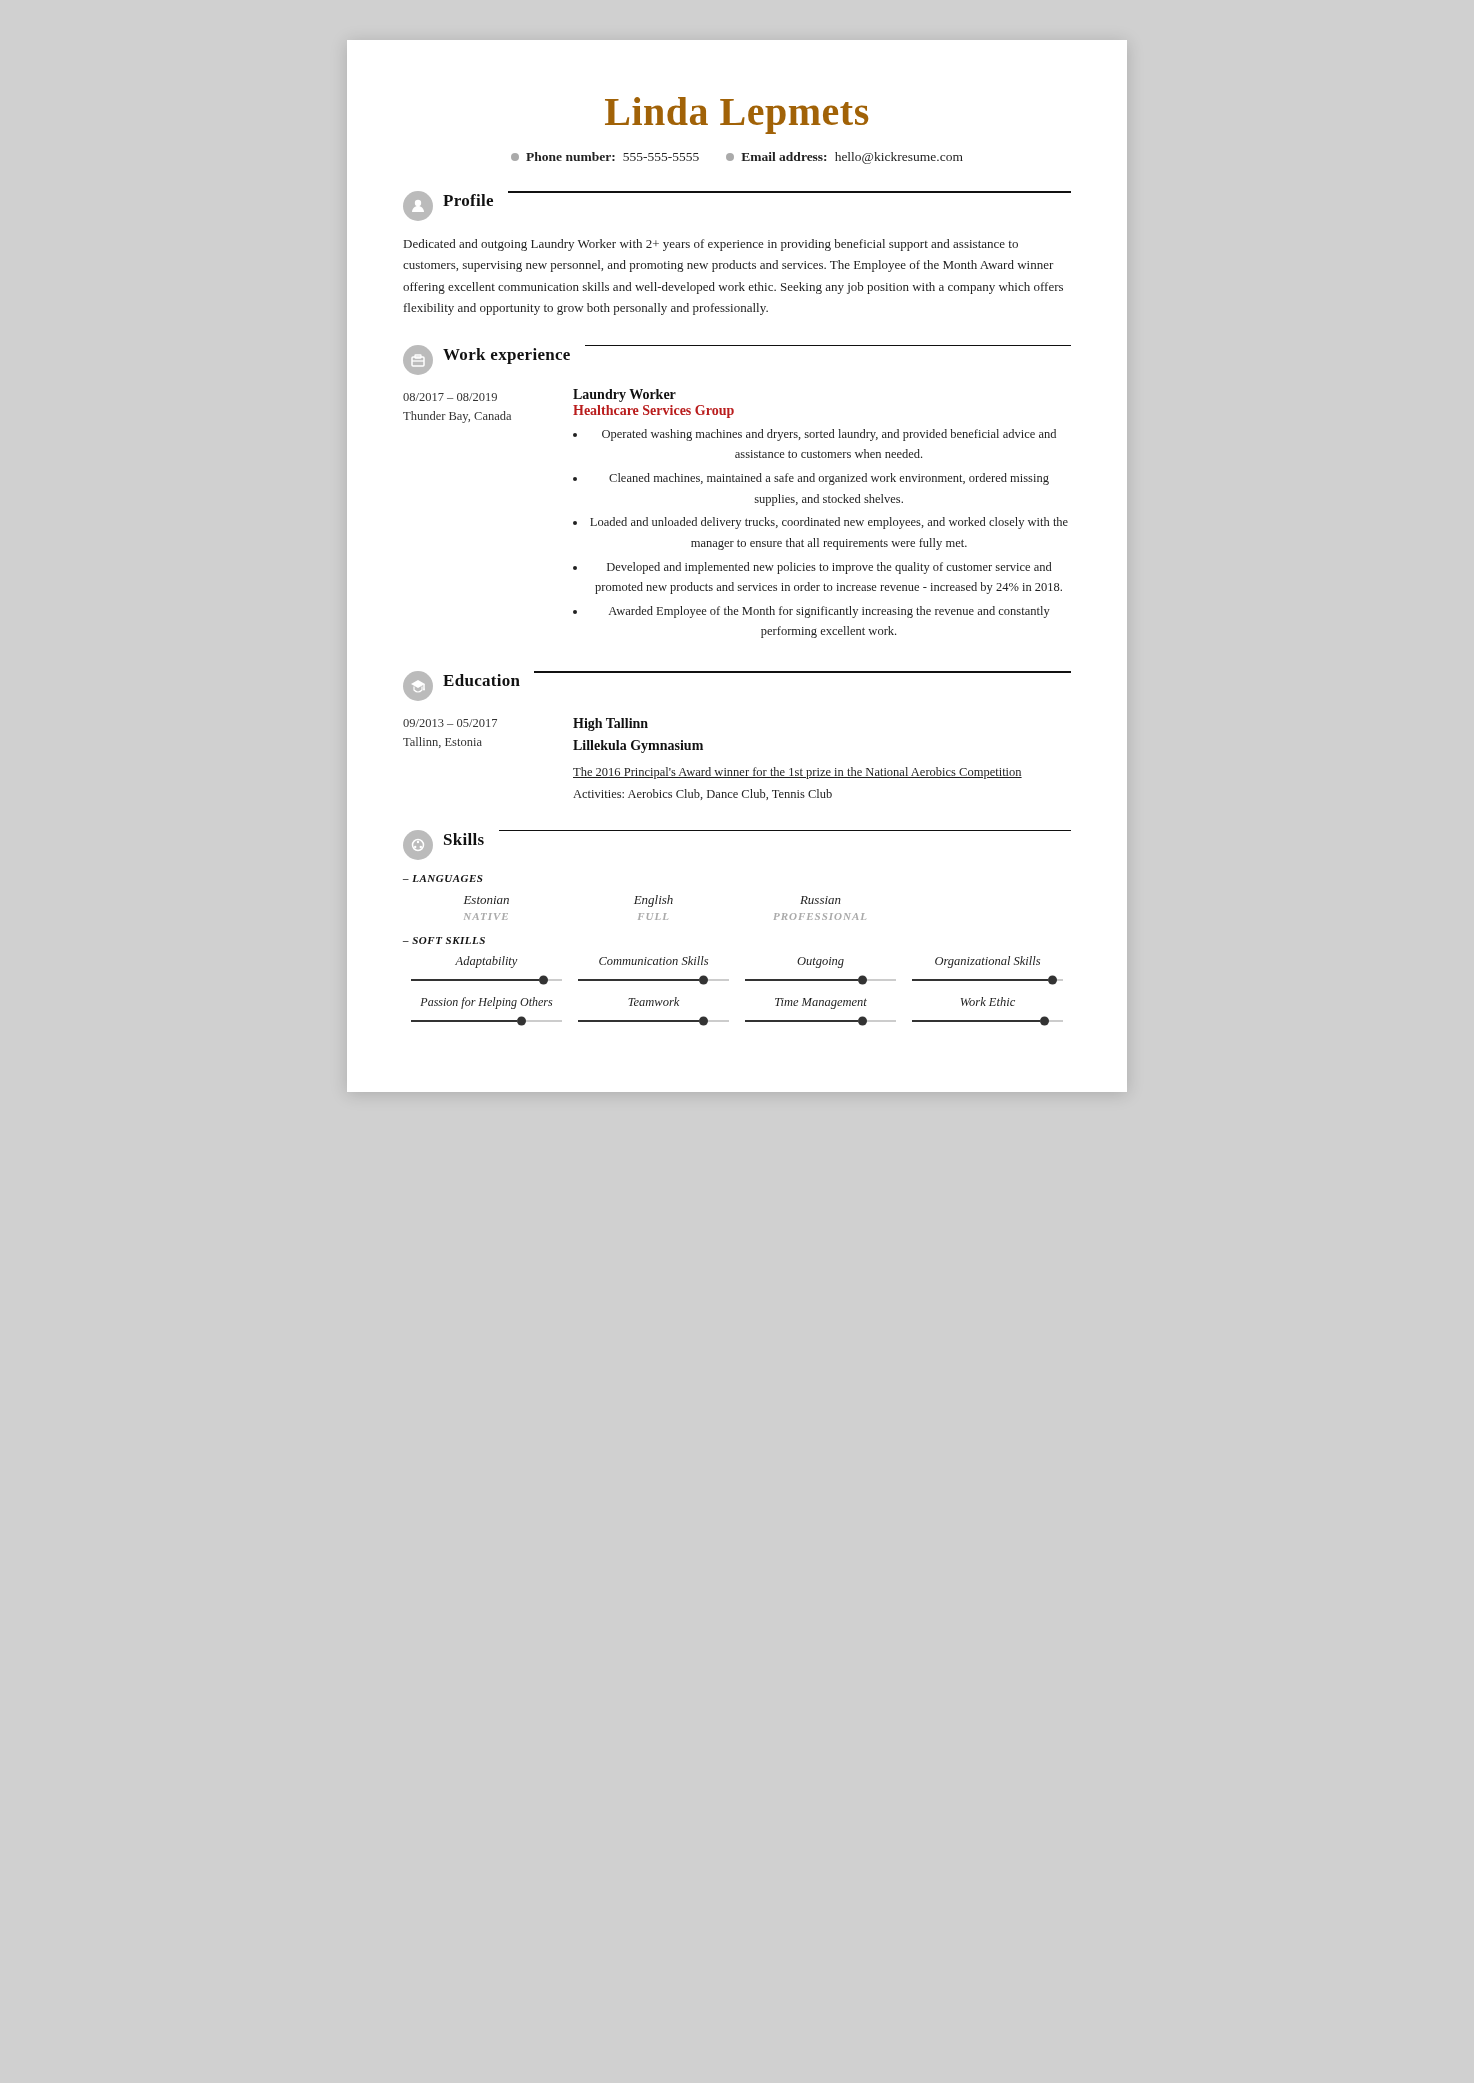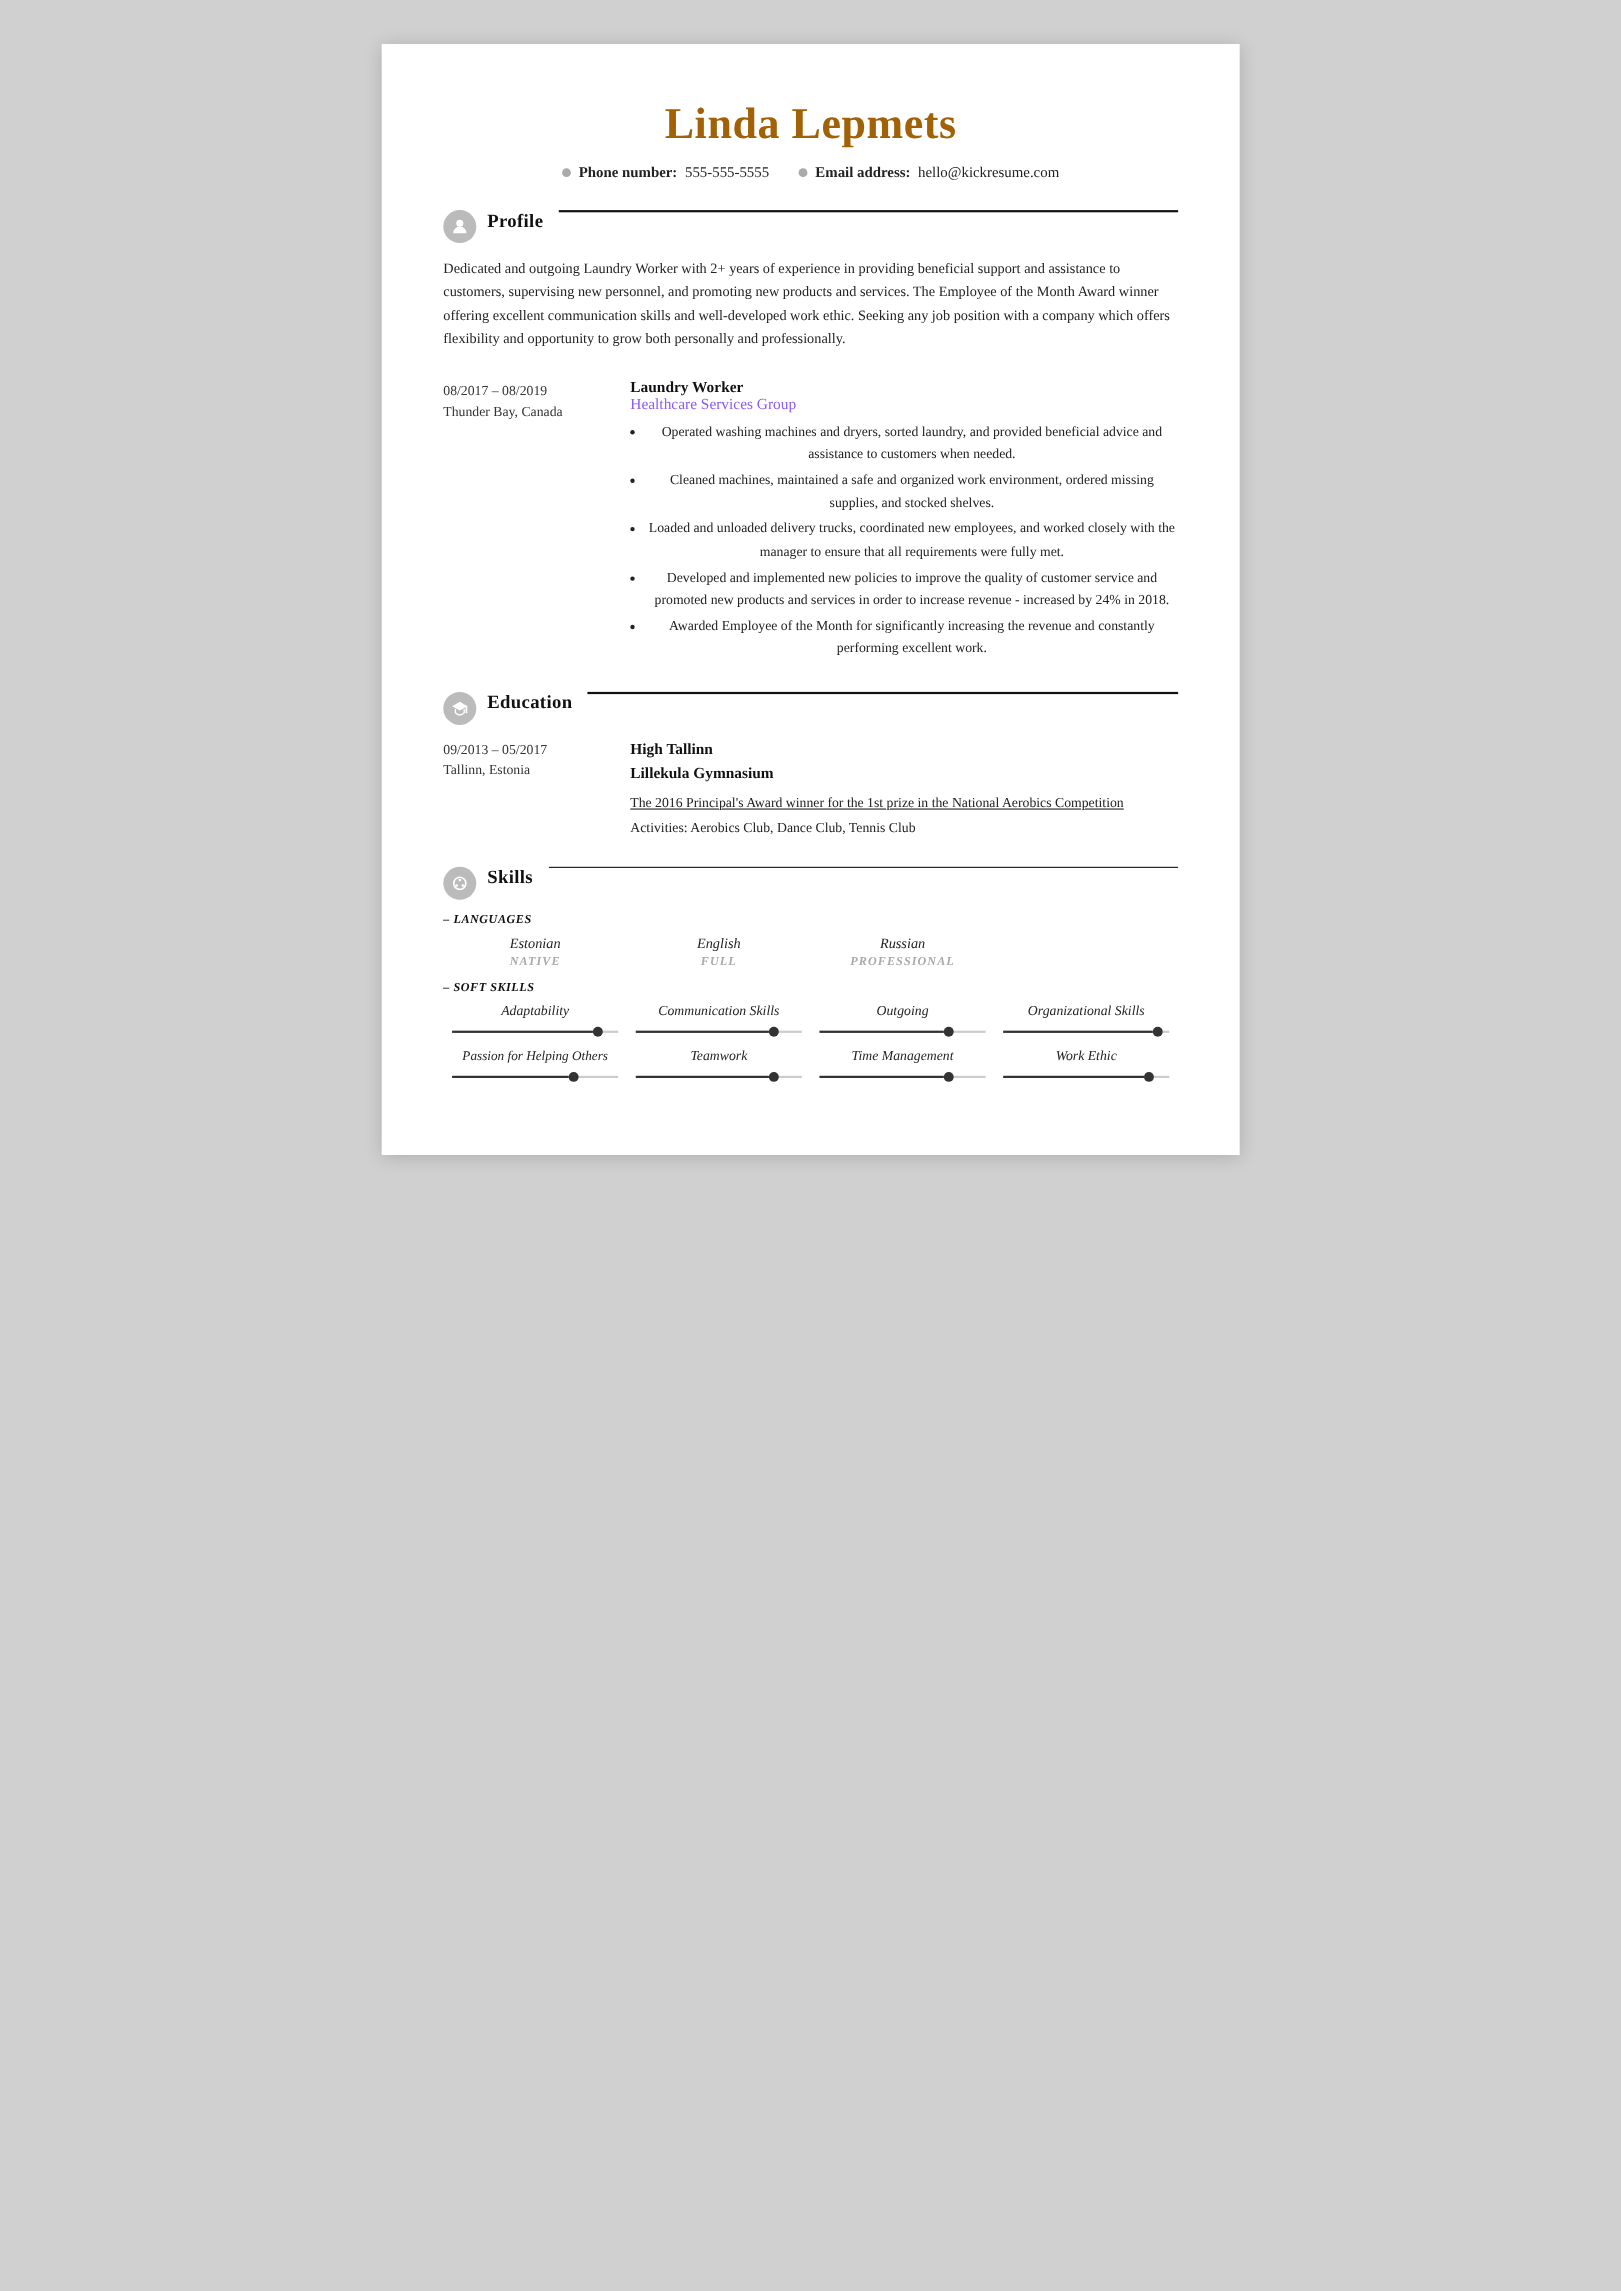--- a/index.html
+++ b/index.html
@@ -104,22 +104,22 @@
       font-size: 12.5px;
       color: #333;
       line-height: 1.5;
       padding-top: 1px;
     }
     .entry-right {
       flex: 1;
     }
     .entry-company {
       font-size: 14px;
-      font-weight: 400;
-      color: #8b5cf6;
+      font-weight: 700;
+      color: #b91c1c;
     }
     .entry-role {
       font-size: 14px;
       font-weight: 700;
       color: #111;
     }
     .entry-bullets {
       margin-top: 5px;
       margin-left: 14px;
       font-size: 12.5px;
@@ -264,20 +264,31 @@
           <path d="M2 14c0-3.3 2.7-6 6-6s6 2.7 6 6"></path>
         </svg>
       </div>
       <span class="section-title">Profile</span>
       <div class="section-line"></div>
     </div>
     <p class="profile-text">Dedicated and outgoing Laundry Worker with 2+ years of experience in providing beneficial support and assistance to customers, supervising new personnel, and promoting new products and services. The Employee of the Month Award winner offering excellent communication skills and well-developed work ethic. Seeking any job position with a company which offers flexibility and opportunity to grow both personally and professionally.</p>
   </div>
 
   <div class="section">
+    <div class="section-header">
+      <div class="section-icon">
+        <svg width="16" height="16" viewBox="0 0 16 16" fill="white">
+          <rect x="2" y="5" width="12" height="9" rx="1" fill="none" stroke="white" stroke-width="1.5"></rect>
+          <rect x="5" y="3" width="6" height="3" rx="0.5" fill="none" stroke="white" stroke-width="1.3"></rect>
+          <line x1="2" y1="9" x2="14" y2="9" stroke="white" stroke-width="1.3"></line>
+        </svg>
+      </div>
+      <span class="section-title">Work experience</span>
+      <div class="section-line"></div>
+    </div>
     <div class="work-entry">
       <div class="entry-left">
         <div>08/2017 – 08/2019</div>
         <div>Thunder Bay, Canada</div>
       </div>
       <div class="entry-right">
         <div class="entry-role">Laundry Worker</div>
         <div class="entry-company">Healthcare Services Group</div>
         <ul class="entry-bullets">
           <li>Operated washing machines and dryers, sorted laundry, and provided beneficial advice and assistance to customers when needed.</li>

